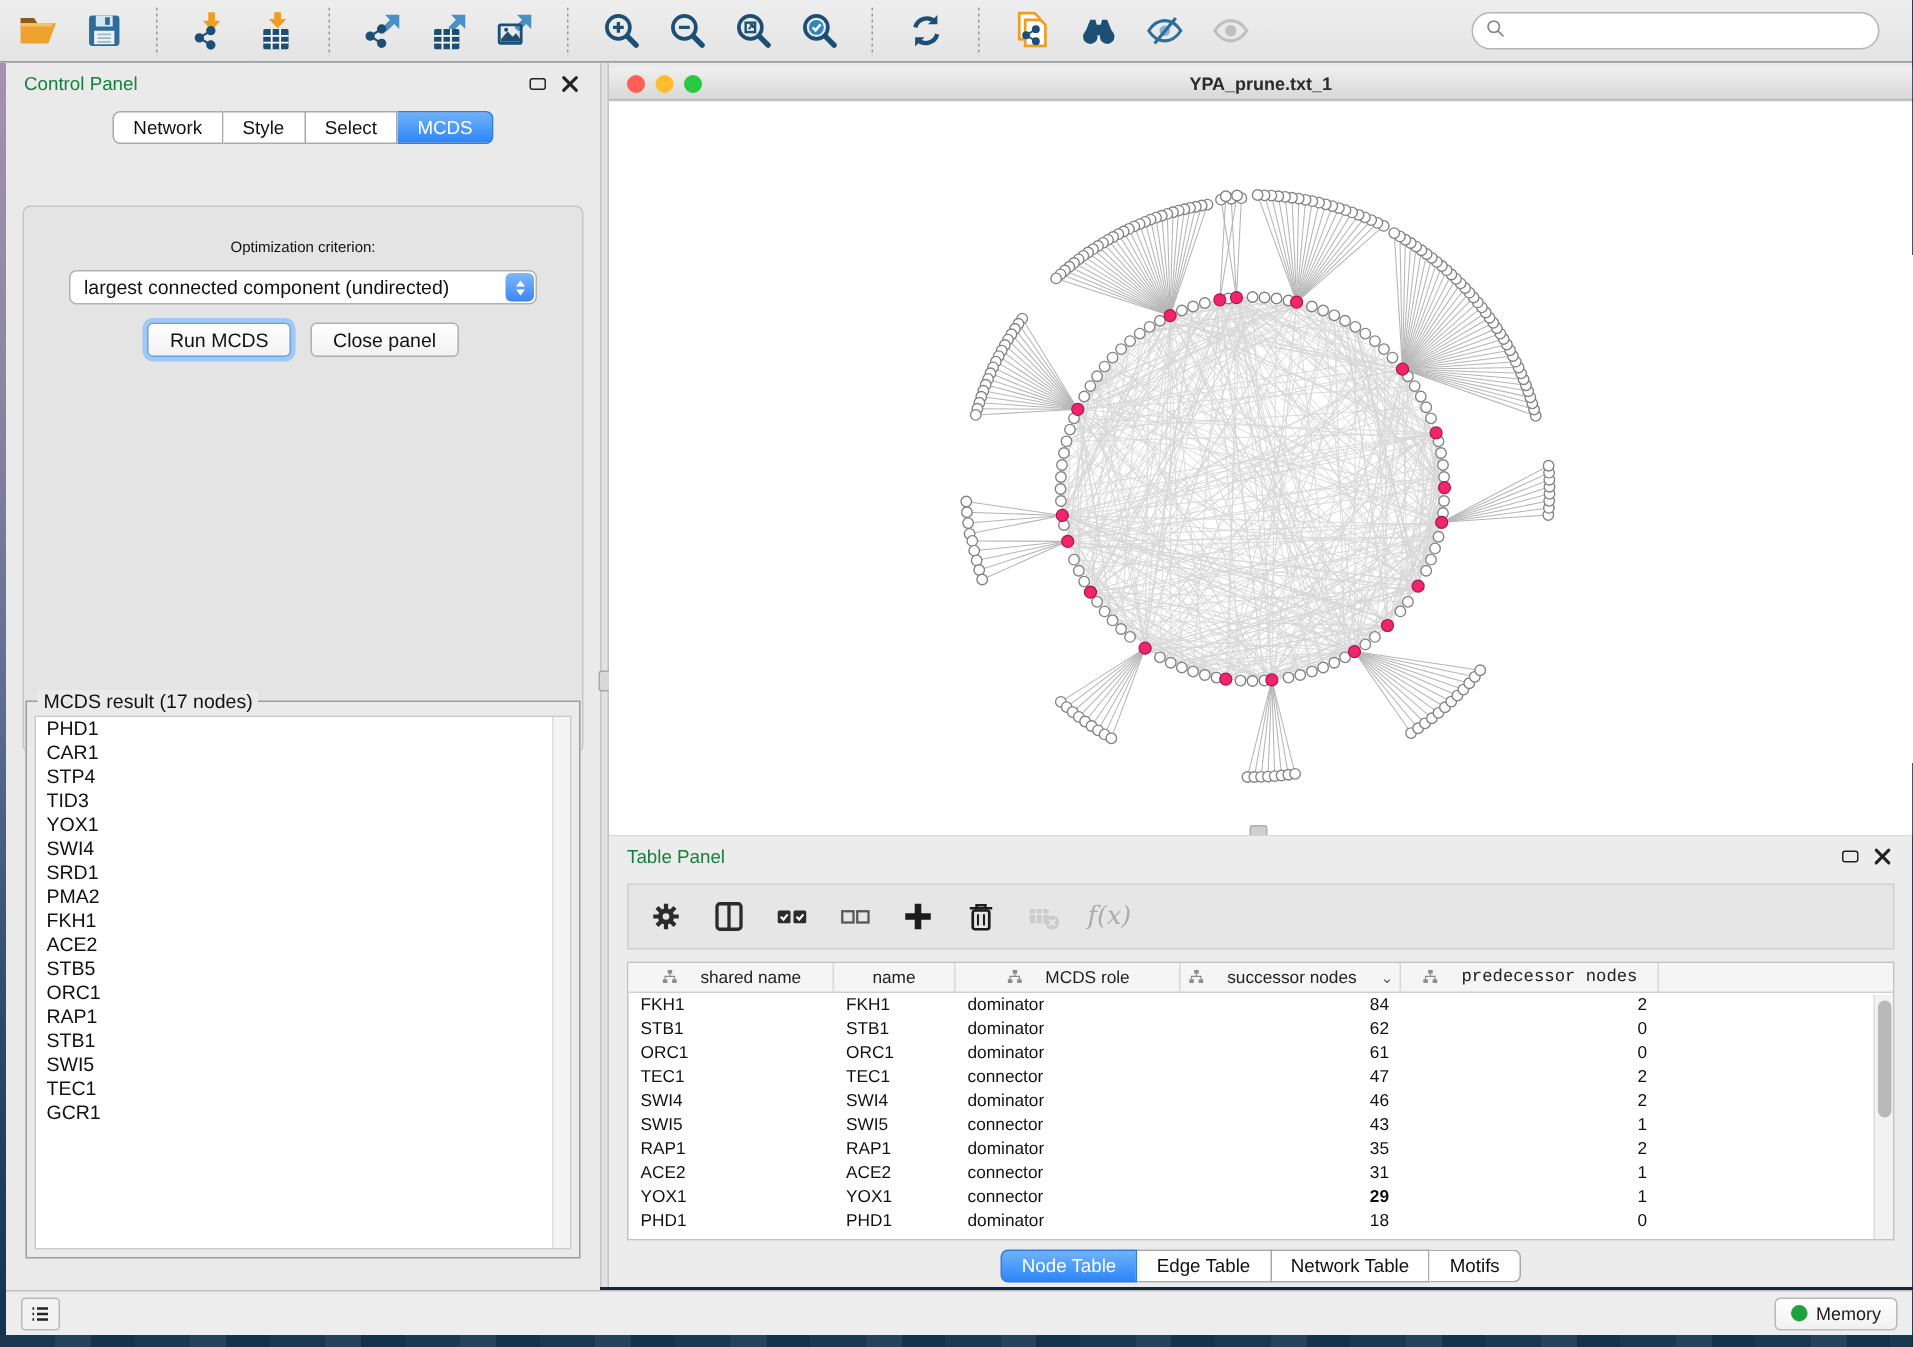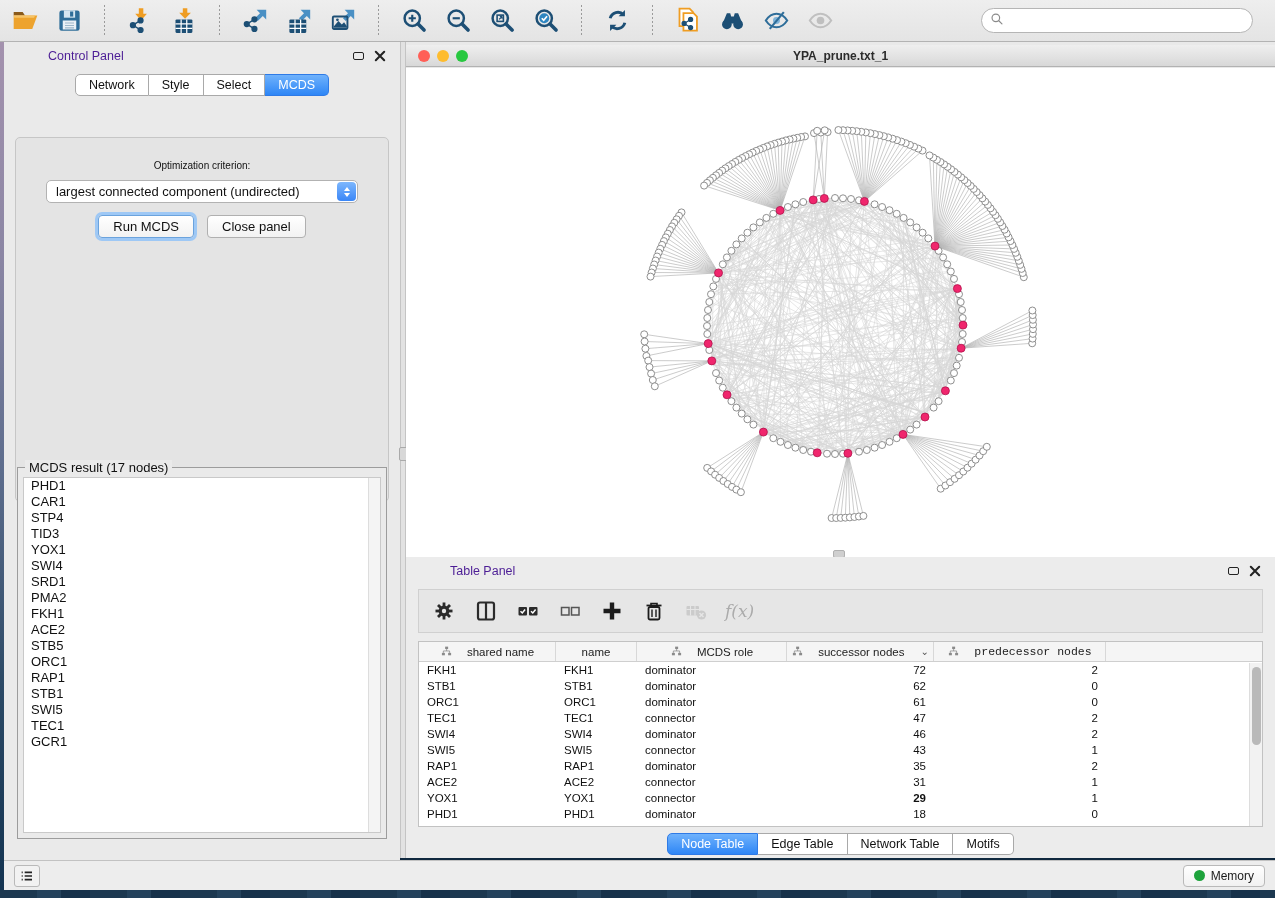--- a/index.html
+++ b/index.html
@@ -21,21 +21,21 @@
     background-image:linear-gradient(#9a9a9a 2px,transparent 2px);background-size:1px 4px;}
   .tb-btn{width:30px;height:30px;display:flex;align-items:center;justify-content:center;cursor:pointer;}
   .tb-btn svg{width:27px;height:27px;}
   .search-wrap{display:flex;align-items:center;width:272px;height:25px;background:#fff;
     border:1px solid #b5b5b5;border-radius:13px;padding:0 8px;margin-right:12px;}
   .search-wrap svg{width:14px;height:14px;flex:0 0 auto;}
   .search-wrap input{border:none;outline:none;flex:1;font-size:12px;margin-left:5px;background:transparent;}
   
   .control-panel{position:absolute;left:4px;top:42px;width:396px;height:818px;background:#eaeaea;}
   .panel-head{display:flex;align-items:center;height:28px;padding:0 12px;}
-  .panel-title{font-size:12.5px;color:#4c1d95;flex:1;margin-left:32px;}
+  .panel-title{font-size:12.5px;color:#15803d;flex:1;}
   .win-btn{width:16px;height:14px;display:flex;align-items:center;justify-content:center;margin-left:6px;cursor:pointer;}
   .float-glyph{width:11px;height:8px;border:1.6px solid #222;border-radius:2px;display:inline-block;}
   .tabs-row{display:flex;justify-content:center;margin-top:4px;}
   .seg{background:#fff;border:1px solid #a9a9a9;border-left:none;padding:3px 13px;
     font-size:12.5px;color:#111;cursor:pointer;white-space:nowrap;}
   .seg:first-child{border-left:1px solid #a9a9a9;border-radius:5px 0 0 5px;}
   .seg:last-child{border-radius:0 5px 5px 0;}
   .seg.sel{background:linear-gradient(#6fb2fc,#2e86f6);border-color:#2e7ae6;color:#fff;}
   .cp-inner{position:absolute;left:11px;right:11px;top:95px;height:365px;
     background:#e4e4e4;border:1px solid #c6c6c6;border-radius:5px;}
@@ -1392,21 +1392,21 @@
               </svg>
             </span>
             <span>predecessor nodes</span>
           </div>
         </div>
       <div id="tbl-body">
           <div class="tr">
             <div class="td" style="width: 137px;">FKH1</div>
             <div class="td" style="width: 81px;">FKH1</div>
             <div class="td" style="width: 150px;">dominator</div>
-            <div class="td num" style="width: 147px;">72</div>
+            <div class="td num" style="width: 147px;">84</div>
             <div class="td num" style="width: 172px;">2</div>
           </div>
           <div class="tr">
             <div class="td" style="width: 137px;">STB1</div>
             <div class="td" style="width: 81px;">STB1</div>
             <div class="td" style="width: 150px;">dominator</div>
             <div class="td num" style="width: 147px;">62</div>
             <div class="td num" style="width: 172px;">0</div>
           </div>
           <div class="tr">

